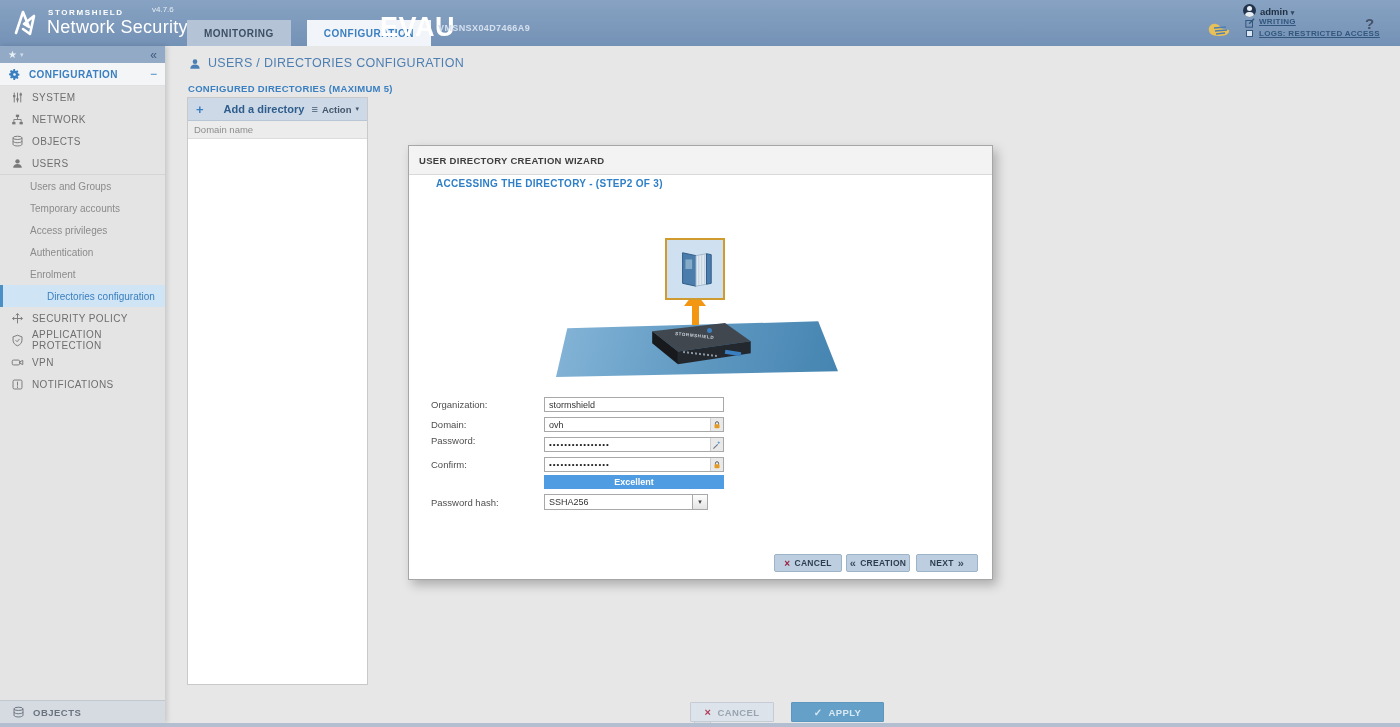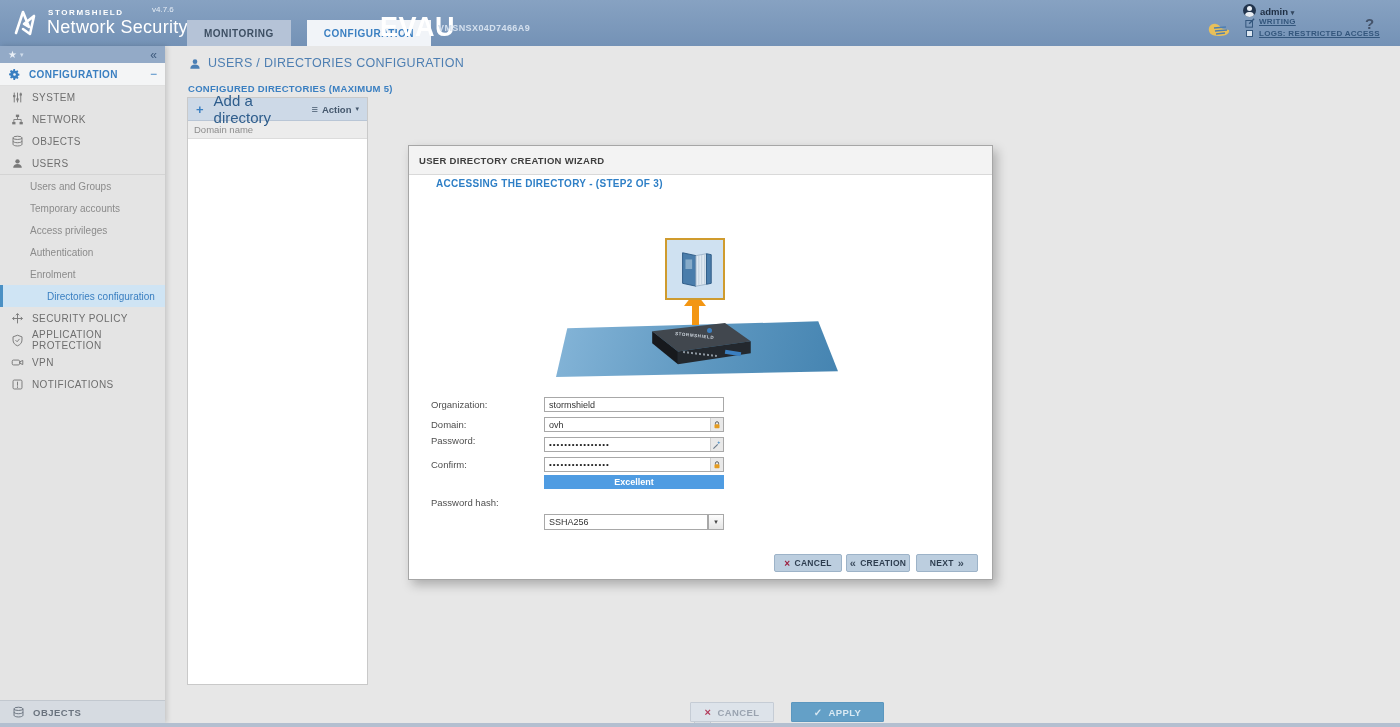--- a/index.html
+++ b/index.html
@@ -48,21 +48,21 @@
   .sidebar-bottom{position:absolute;left:0;top:654px;width:165px;height:23px;background:#d6dbe1;border-top:1px solid #c2c8cf;display:flex;align-items:center;padding:0 12px}
   .sidebar-bottom .lbl{font-size:9.5px;font-weight:bold;color:#6a737e;letter-spacing:.5px;margin-left:8px}
   .bottom-strip{position:absolute;left:0;top:723px;width:1400px;height:4px;background:#b3bfd0}
 
   
   .page-title{position:absolute;left:208px;top:56px;font-size:12.5px;color:#4e7fb2;letter-spacing:.3px}
   .section-title{position:absolute;left:188px;top:83px;font-size:9.5px;font-weight:bold;color:#3a7fc1;letter-spacing:.3px}
   .dir-panel{position:absolute;left:187px;top:97px;width:181px;height:588px;background:#fff;border:1px solid #c9c9c9}
   .dir-toolbar{height:23px;background:#cdd9e7;border-bottom:1px solid #b9c6d6;display:flex;align-items:center;padding:0 8px}
   .dir-add-plus{color:#3a7fc1;font-size:13px;font-weight:bold}
-  .dir-add-lbl{font-size:15px;font-weight:normal;color:#2e5d8c;margin-left:10px}
+  .dir-add-lbl{font-size:11px;font-weight:bold;color:#2e5d8c;margin-left:20px}
   .dir-action{margin-left:auto;display:flex;align-items:center;gap:4px;cursor:pointer}
   .dir-action .m{font-size:11px;color:#44576c}
   .dir-action .lbl{font-size:9.5px;font-weight:bold;color:#44576c}
   .dir-action .c{font-size:7px;color:#44576c}
   .dir-header{height:18px;background:#ececec;border-bottom:1px solid #dcdcdc;display:flex;align-items:center;padding:0 6px;font-size:9.5px;color:#8d8d8d}
 
   
   .btn-footer{position:absolute;height:20px;display:flex;align-items:center;justify-content:center;gap:6px;font-size:9.5px;font-weight:bold;letter-spacing:.4px;cursor:pointer;border-radius:1px}
   .btn-cancel-g{left:690px;top:702px;width:84px;background:#dde3ea;border:1px solid #c5ccd5;color:#9aa3b0}
   .btn-cancel-g .x{color:#b23b5b;font-size:11px}
@@ -87,21 +87,21 @@
   .arrow-shaft{position:absolute;left:283px;top:159px;width:7px;height:20px;background:#f39612}
   .arrow-head{position:absolute;left:275px;top:146px;width:0;height:0;border-left:11px solid transparent;border-right:11px solid transparent;border-bottom:14px solid #f39612}
   .book-box{position:absolute;left:256px;top:92px;width:60px;height:62px;background:#cfe1f1;border:2px solid #cf9b2e;display:flex;align-items:center;justify-content:center}
 
   .wiz-label{position:absolute;left:22px;width:108px;font-size:9.5px;color:#4f4f4f}
   .wiz-fieldwrap{position:absolute;left:135px;width:180px;height:15px}
   .wiz-input{width:100%;height:15px;border:1px solid #a8a8a8;font-size:9px;padding:0 4px;color:#333;font-family:"Liberation Sans",sans-serif;background:#fff}
   .wiz-input.dots{font-size:8px;letter-spacing:1px;color:#222}
   .field-icon{position:absolute;right:1px;top:1px;width:13px;height:13px;display:flex;align-items:center;justify-content:center;background:#e9e9e9;border-left:1px solid #cfcfcf;cursor:pointer}
   .strength-bar{position:absolute;left:135px;top:329px;width:180px;height:14px;background:#4f9ce2;display:flex;align-items:center;justify-content:center;color:#fff;font-size:9px;font-weight:bold}
-  .hash-wrap{position:absolute;left:135px;top:368px;width:180px;height:16px}
+  .hash-wrap{position:absolute;left:135px;top:348px;width:164px;height:16px}
   .hash-input{width:164px;height:16px;border:1px solid #a8a8a8;font-size:9px;padding:0 4px;color:#333;font-family:"Liberation Sans",sans-serif}
   .hash-btn{position:absolute;right:0;top:0;width:16px;height:16px;background:linear-gradient(#fdfdfd,#e4e4e4);border:1px solid #a8a8a8;display:flex;align-items:center;justify-content:center;font-size:7px;color:#444;cursor:pointer}
 
   .wiz-btn{position:absolute;top:408px;height:18px;background:#bccedf;border:1px solid #9db3c8;border-radius:2px;display:flex;align-items:center;justify-content:center;gap:4px;font-size:8.5px;font-weight:bold;color:#2e3e50;letter-spacing:.3px;cursor:pointer}
   .wiz-btn .x{color:#9c1f3f;font-size:10px;font-weight:bold}
   .wiz-btn .ch{font-size:11px;color:#3e4e60}
 </style>
 </head>
 <body>
 

